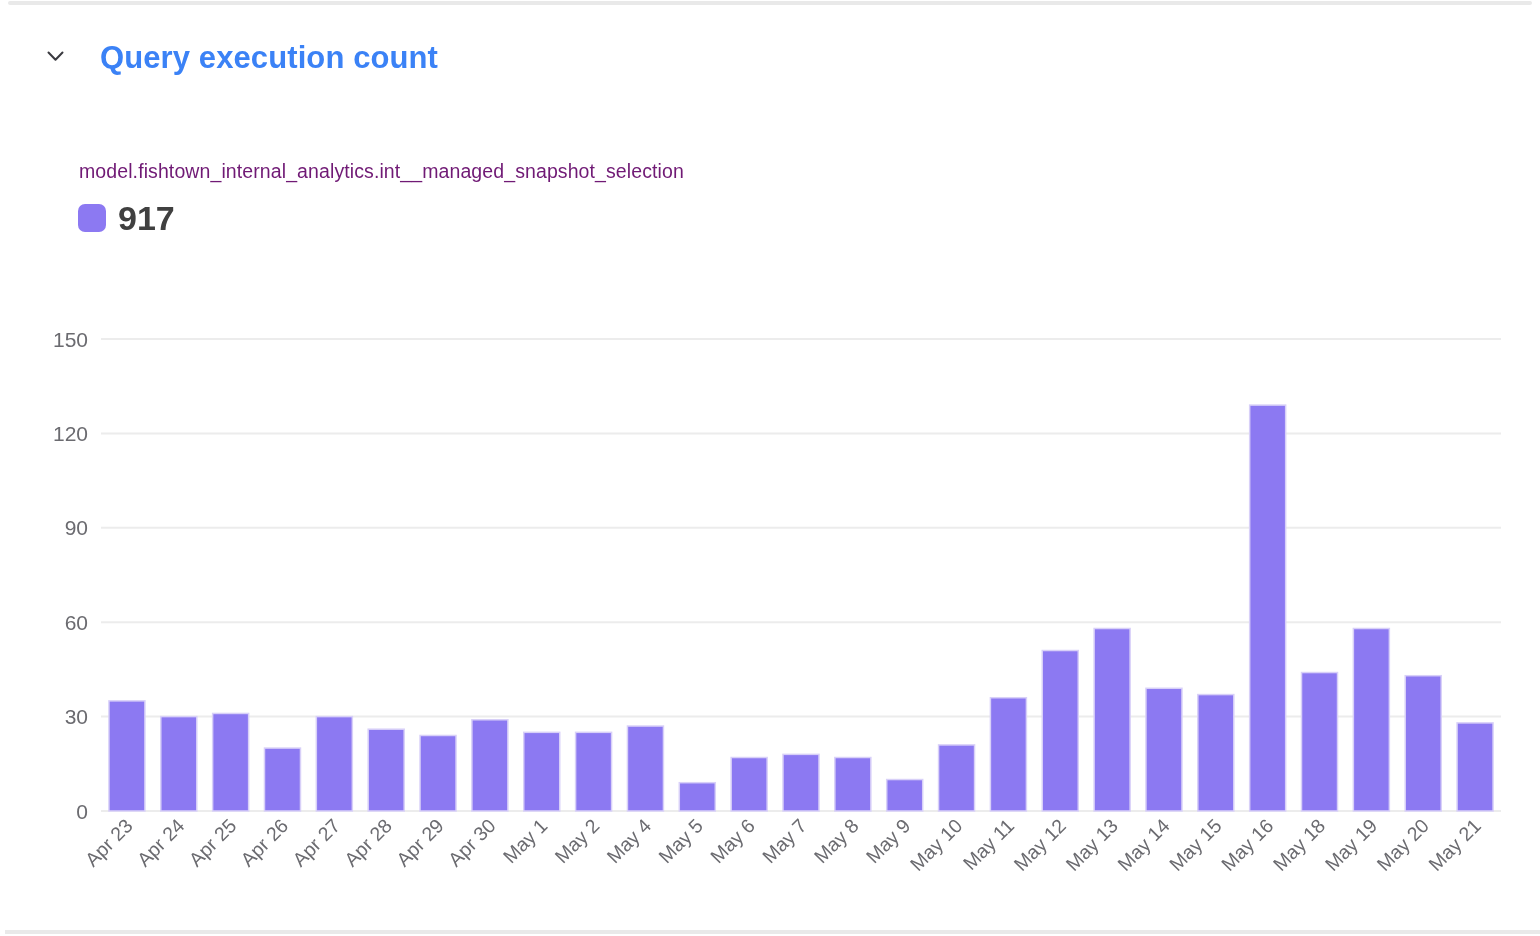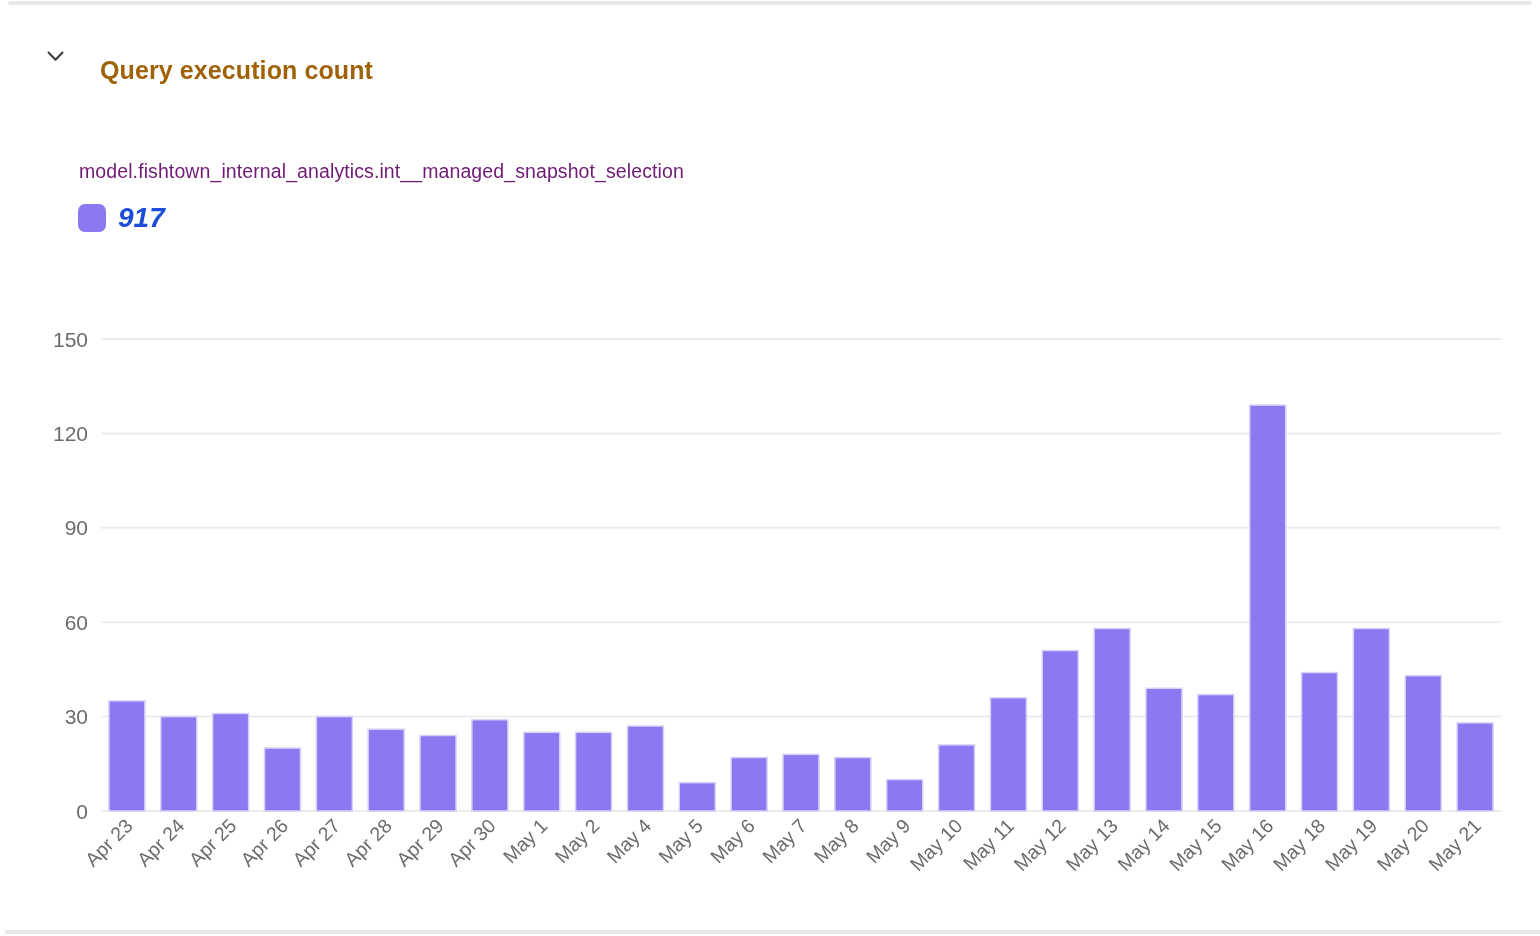--- a/index.html
+++ b/index.html
@@ -19,37 +19,37 @@
   .header {
     position:absolute; left:0; top:40px; height:34px; width:100%;
     display:flex; align-items:center;
   }
   .chevron-btn {
     position:absolute; left:43px; top:4px; width:24px; height:24px;
     display:flex; align-items:center; justify-content:center;
     cursor:pointer; background:transparent; border:none;
   }
   .panel-title {
-    position:absolute; left:100px; top:16px;
-    font-size:25px; font-weight:700; color:#a16207; letter-spacing:0.1px;
+    position:absolute; left:100px; top:0px;
+    font-size:31px; font-weight:700; color:#3b82f6; letter-spacing:0.1px;
   }
   .series-label {
     position:absolute; left:79px; top:160px;
     font-size:19.5px; color:#701a75; letter-spacing:0.1px;
   }
   .legend-item {
     position:absolute; left:78px; top:202px; height:32px;
     display:flex; align-items:center; cursor:pointer;
   }
   .legend-swatch {
     width:28px; height:28px; border-radius:7px; background:#8c79f2;
     display:inline-block;
   }
   .legend-value {
-    margin-left:12px; font-size:28px; font-weight:700; color:#1d4ed8;font-style:italic;
+    margin-left:12px; font-size:34px; font-weight:700; color:#404040;
   }
   #chart { position:absolute; left:0; top:300px; }
   .grid-line { stroke:#ececec; stroke-width:2; }
   .y-tick { fill:#6b6b70; font-size:21px; font-family:"Liberation Sans",sans-serif; }
   .x-tick { fill:#6b6b70; font-size:19.5px; font-family:"Liberation Sans",sans-serif; }
   .bar { fill:#8c79f2; stroke:#d8d0f8; stroke-width:1.5; }
 </style>
 </head>
 <body>
 

